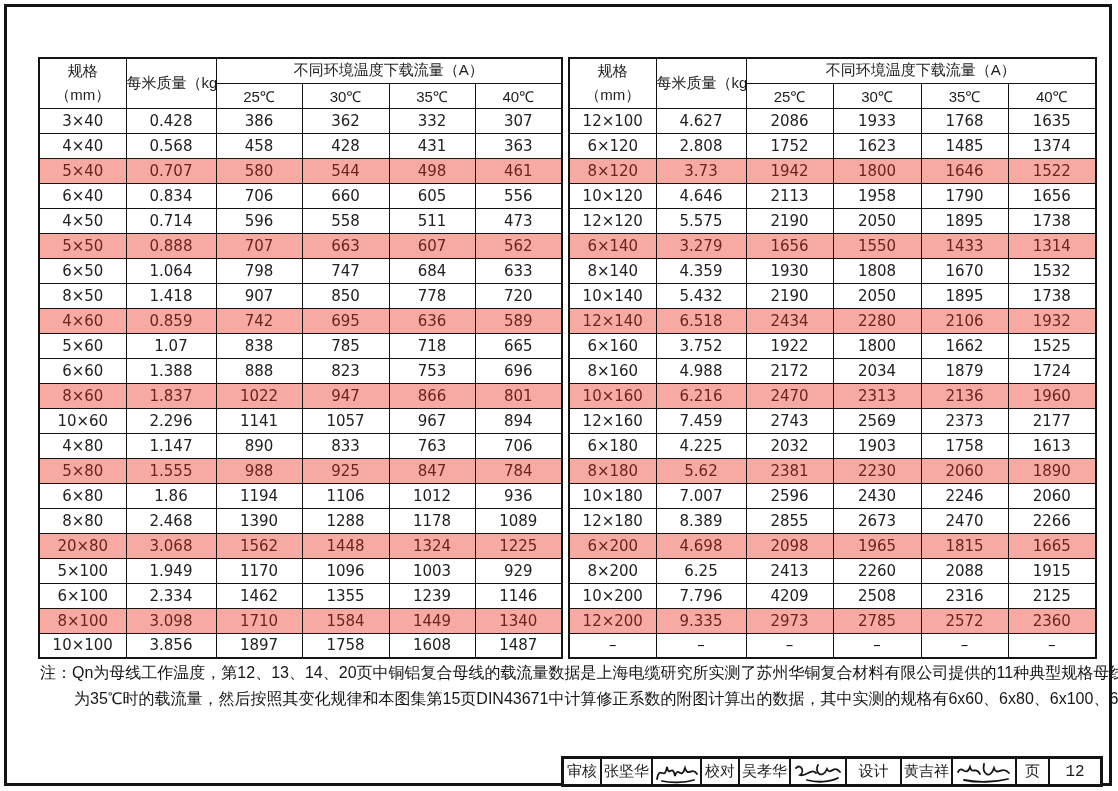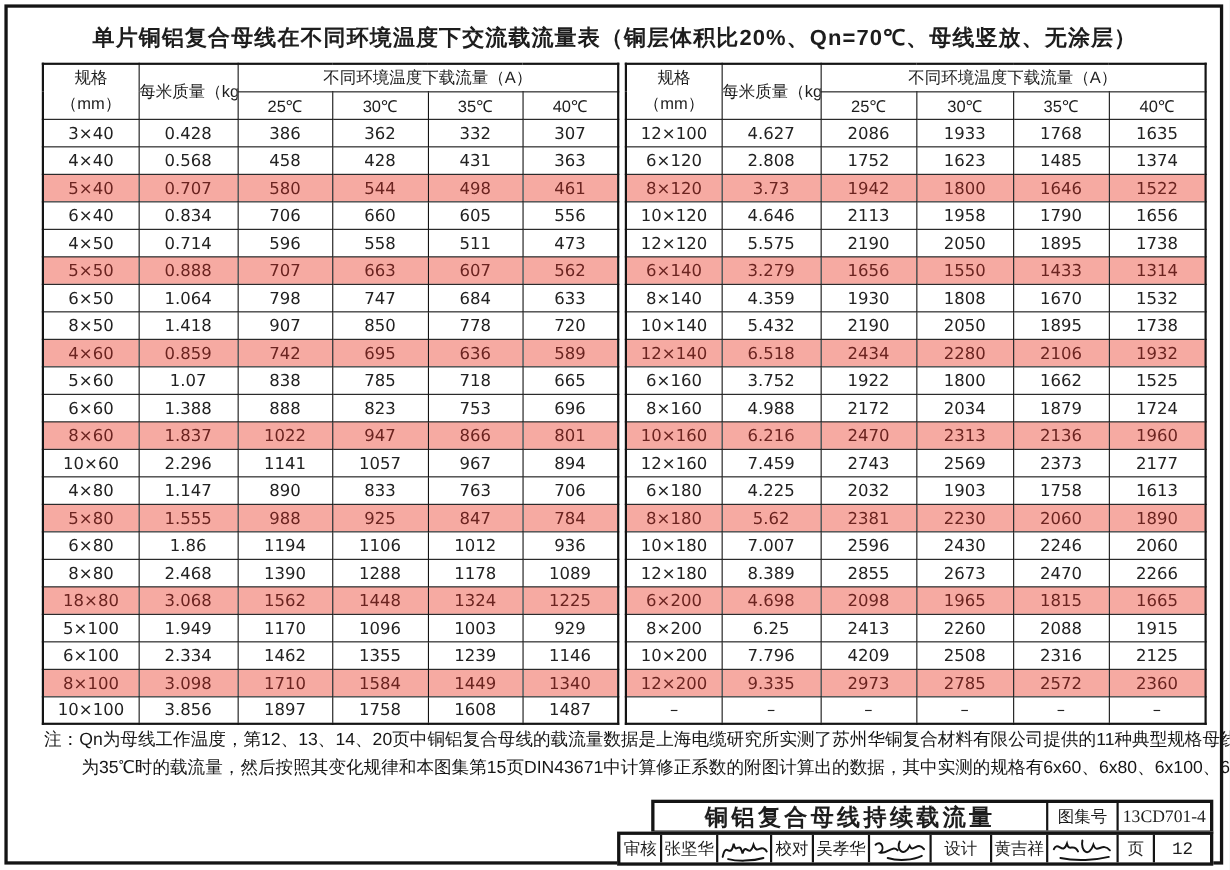--- a/index.html
+++ b/index.html
@@ -57,21 +57,20 @@
   .tb-sig svg { display:block; }
   .tb-page-no { font-family:Liberation Mono, monospace; font-size:16px; }
 </style>
 </head>
 <body>
 
 <div class="page">
 
   <div class="frame"></div>
 
-  <div class="doc-title">单片铜铝复合母线在不同环境温度下交流载流量表（铜层体积比20%、Qn=70℃、母线竖放、无涂层）</div>
 
   <div class="tbl-wrap left">
     <table class="data-table">
       <colgroup>
         <col style="width:87px">
           <col style="width:90px">
         <col style="width:86px">
           <col style="width:87px">
         <col style="width:86px">
           <col style="width:87px">
@@ -223,21 +222,21 @@
           </tr>
           <tr>
             <td>8×80</td>
             <td>2.468</td>
             <td>1390</td>
             <td>1288</td>
             <td>1178</td>
             <td>1089</td>
           </tr>
           <tr class="hl">
-            <td>18×80</td>
+            <td>20×80</td>
             <td>3.068</td>
             <td>1562</td>
             <td>1448</td>
             <td>1324</td>
             <td>1225</td>
           </tr>
           <tr>
             <td>5×100</td>
             <td>1.949</td>
             <td>1170</td>
@@ -478,25 +477,20 @@
           </tr>
         </tbody>
     </table>
   </div>
 
   <div class="note">
     <div class="nl1"><span>注：</span><span>Qn为母线工作温度，第12、13、14、20页中铜铝复合母线的载流量数据是上海电缆研究所实测了苏州华铜复合材料有限公司提供的11种典型规格母线在环境温度</span></div>
     <div class="nl">为35℃时的载流量，然后按照其变化规律和本图集第15页DIN43671中计算修正系数的附图计算出的数据，其中实测的规格有6x60、6x80、6x100、6x120、</div>
   </div>
 
-  <div class="tblock-top">
-    <div class="tb-cell tb-main-title">铜铝复合母线持续载流量</div>
-    <div class="tb-cell tb-atlas-label">图集号</div>
-    <div class="tb-cell tb-atlas-no">13CD701-4</div>
-  </div>
 
   <div class="tblock-bottom">
     <div class="tb-cell" style="width:38px">审核</div>
     <div class="tb-cell" style="width:51px">张坚华</div>
     <div class="tb-cell tb-sig" style="width:49px">
       <svg width="46" height="24" viewBox="0 0 46 24">
         <path d="M3,19 C6,4 10,22 13,7 C15,18 18,3 21,16 C24,5 27,21 31,8 C34,18 38,6 43,14 M8,21 C16,23 30,23 40,20" stroke="#141414" stroke-width="1.8" fill="none" stroke-linecap="round"></path>
       </svg>
     </div>
     <div class="tb-cell" style="width:38px">校对</div>

